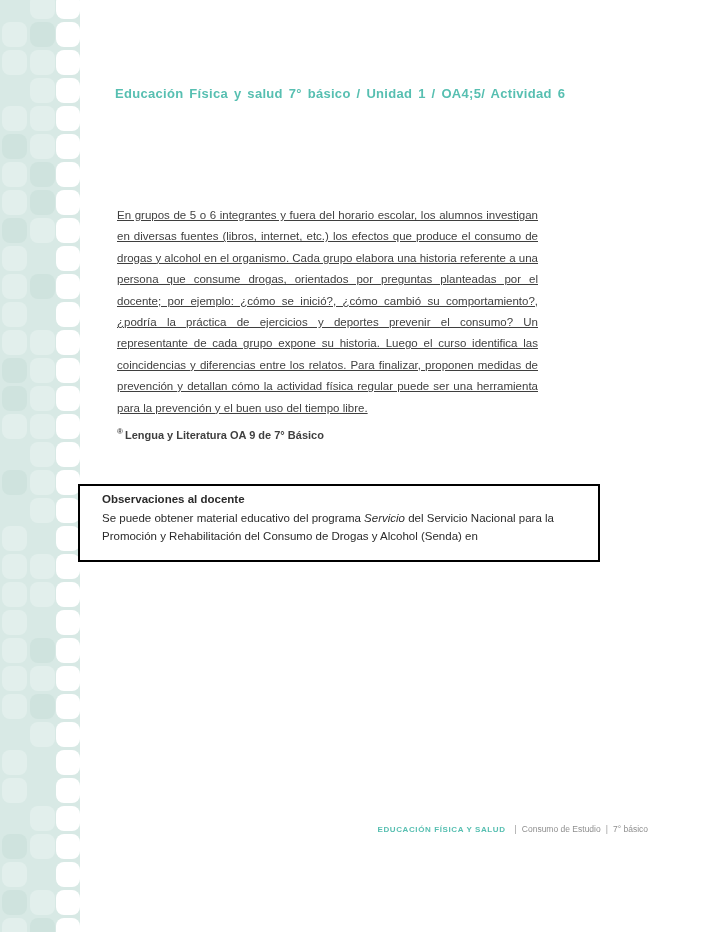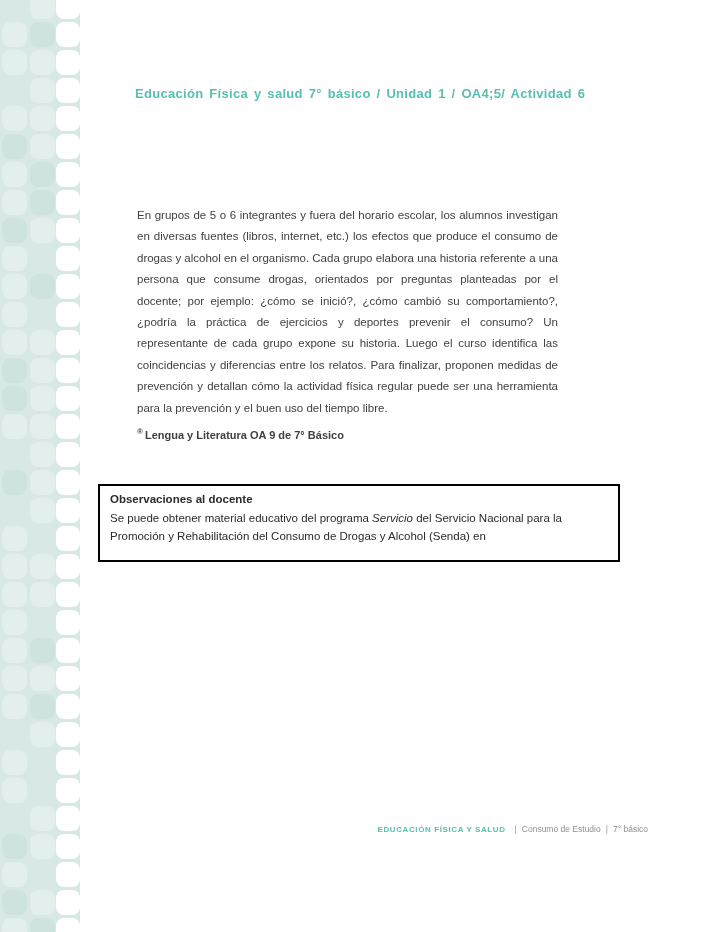--- a/index.html
+++ b/index.html
@@ -19,21 +19,21 @@
     width: 80px; height: 932px;
     background: #d8e9e5;
     overflow: hidden;
   }
   .deco-strip .cell {
     position: absolute;
     height: 25px;
     border-radius: 8px;
   }
 
-  .content { position: absolute; inset: 0; margin-left: 20px; }
+  .content { position: absolute; inset: 0; }
 
   .doc-title {
     position: absolute; left: 115px; top: 86px;
     width: 560px;
     font-size: 13px; font-weight: bold;
     letter-spacing: 0.3px; word-spacing: 2px;
     color: #57bfb1;
   }
   .doc-subtitle {
     position: absolute; left: 117px; top: 154px;
@@ -41,38 +41,39 @@
     font-size: 11px; font-weight: bold;
     letter-spacing: 0.3px;
     color: #57bfb1;
   }
   .body-paragraph {
     position: absolute; left: 117px; top: 205px;
     width: 421px;
     font-size: 11.5px; line-height: 21.4px;
     text-align: justify;
     color: #3f3f3f;
+    text-decoration: underline;
   }
   .footnote {
     position: absolute; left: 117px; top: 427px;
     font-size: 11px; font-weight: bold;
     color: #3f3f3f;
   }
   .footnote .sym {
     font-size: 8px;
     vertical-align: super;
     margin-right: 2px;
   }
 
   .obs-box {
     position: absolute; left: 78px; top: 484px;
     width: 522px; min-height: 78px;
     border: 2px solid #000000;
     background: #ffffff;
-    padding: 4px 10px 6px 10px;
+    padding: 4px 10px 6px 22px;
   }
   .obs-title {
     font-size: 11.5px; font-weight: bold;
     line-height: 18.5px;
     color: #2b2b2b;
   }
   .obs-text {
     font-size: 11.5px; line-height: 18.5px;
     color: #2b2b2b;
   }

